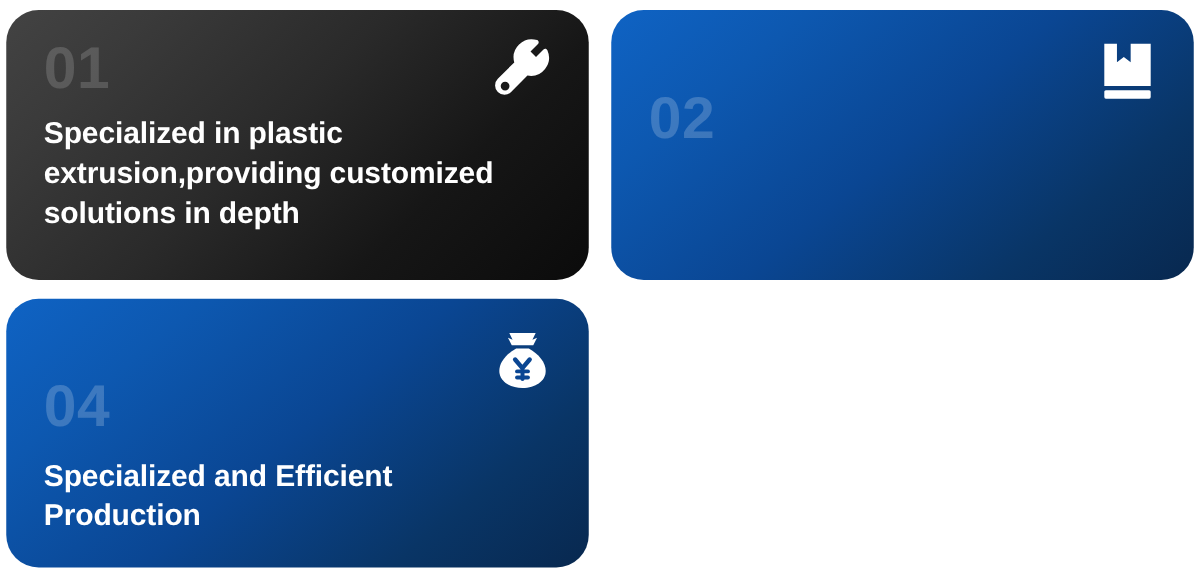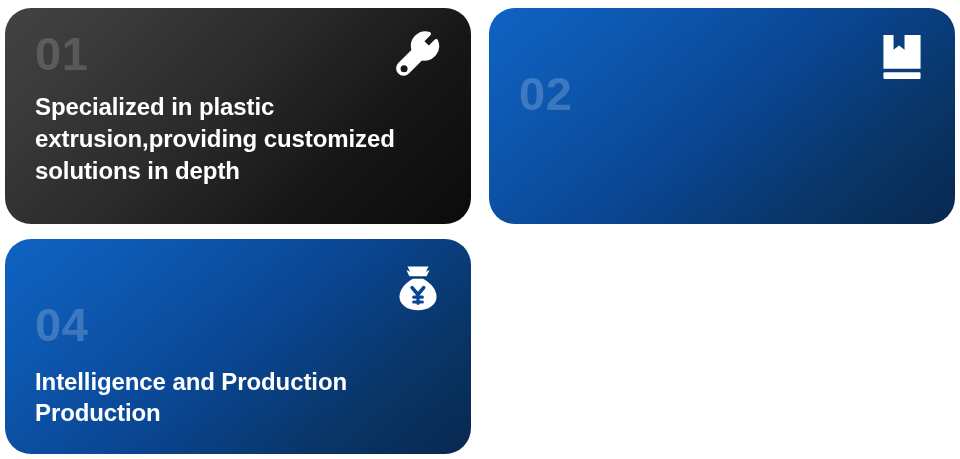--- a/index.html
+++ b/index.html
@@ -110,17 +110,17 @@
       <svg viewBox="0 0 64 64" fill="none" xmlns="http://www.w3.org/2000/svg">
         <path d="M19.5 6.5h25l-3.1 6.2 4.4-1.9-3.6 7.3H21.8l-3.6-7.3 4.4 1.9-3.1-6.2z" fill="#ffffff"></path>
         <path d="M26 21h12c9.5 5.2 16 13.3 16 21.4C54 52 44.2 58.5 32 58.5S10 52 10 42.4C10 34.3 16.5 26.2 26 21z" fill="#ffffff"></path>
         <path d="M25 31.5l6.9 8.2 6.9-8.2" stroke="#0a4693" stroke-width="4.2" stroke-linecap="round" stroke-linejoin="round" fill="none"></path>
         <rect x="25" y="41" width="14" height="3.6" rx="1.8" fill="#0a4693"></rect>
         <rect x="25" y="46.8" width="14" height="3.6" rx="1.8" fill="#0a4693"></rect>
         <rect x="30.1" y="39.5" width="3.8" height="12.5" rx="1.9" fill="#0a4693"></rect>
       </svg>
     </span>
     <div class="card-number">04</div>
-    <div class="card-text">Intelligence and Production Production</div>
+    <div class="card-text">Specialized and Efficient Production</div>
   </div>
 
 
 </div>
 
 </body></html>

